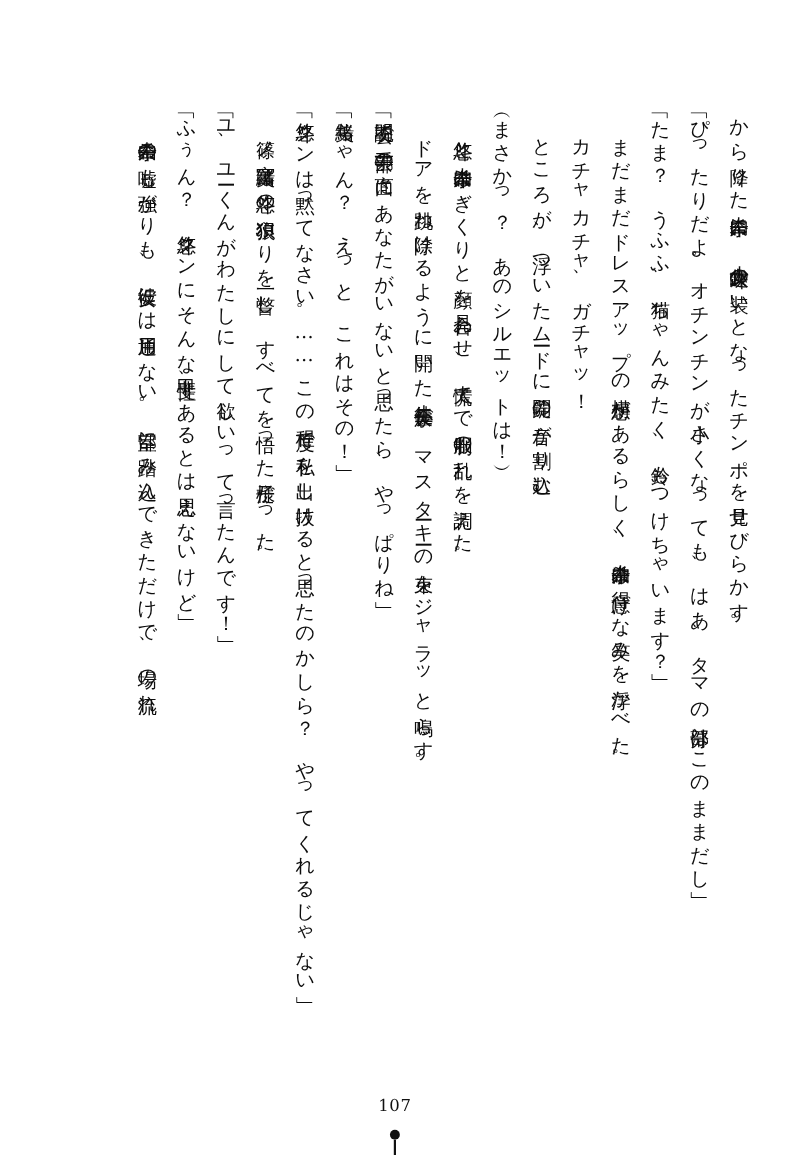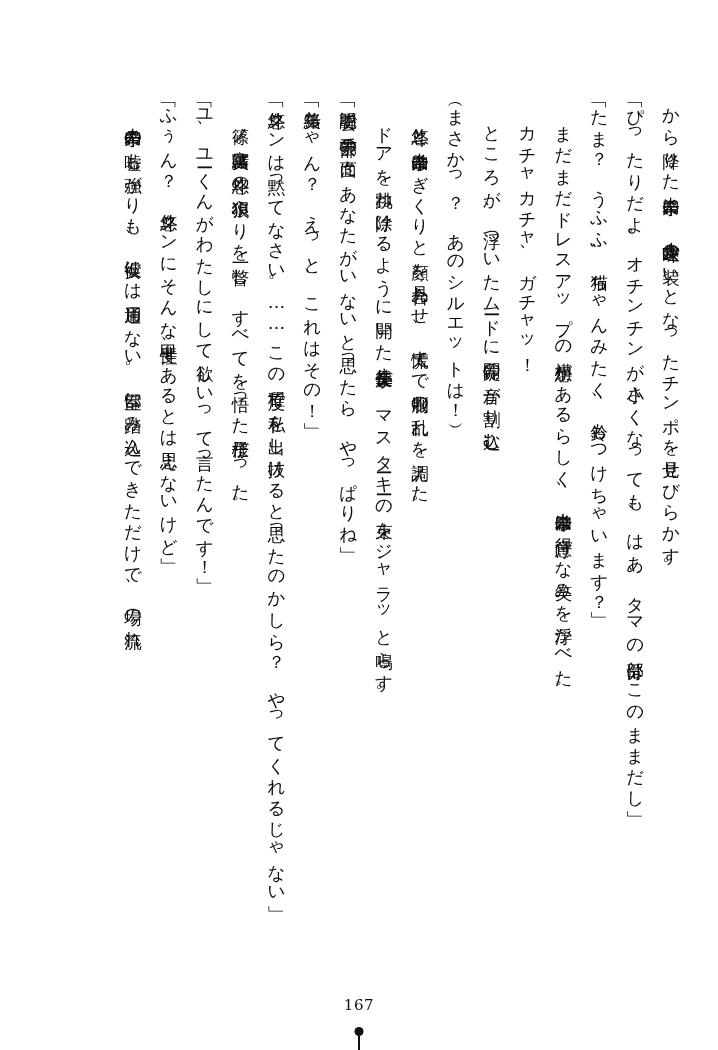--- a/index.html
+++ b/index.html
@@ -93,17 +93,17 @@
     <p class="indent">ドアを跳ね除けるように開いた生徒会長が、マスターキーの束をジャラッと鳴らす。</p>
     <p>「説明会で手芸部の面々にあなたがいないと思ったら、やっぱりね」</p>
     <p>「美緒ちゃん？　えっと、これはその！」</p>
     <p>「悠斗クンは黙ってなさい。……この程度で私を出し抜けると思ったのかしら？　やってくれるじゃない」</p>
     <p class="indent">篠ノ宮美緒は悠斗の狼狽ぶりを一瞥し、すべてを悟った様子だった。</p>
     <p>「ユ、ユーくんがわたしにして欲しいって言ったんです！」</p>
     <p>「ふぅん？　悠斗クンにそんな甲斐性、あるとは思えないけど」</p>
     <p class="indent">由希奈の嘘も強がりも、彼女には通用しない。部室に踏み込んできただけで、場の流れ</p>
   </div>
 
-  <div class="page-number">167</div>
+  <div class="page-number">107</div>
   <div class="bullet-stem"></div>
   <div class="bullet-mark"></div>
 
 </div>
 
 </body></html>

